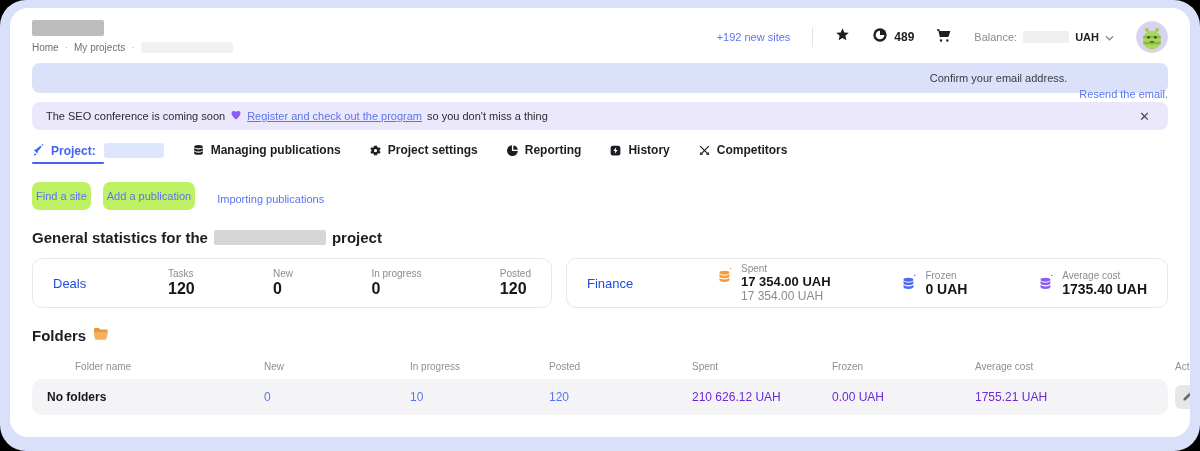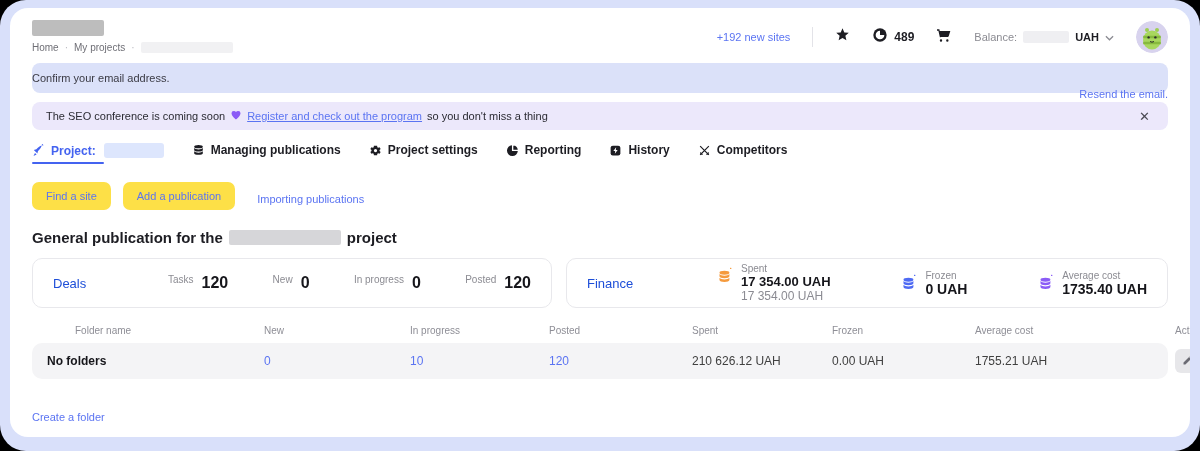--- a/index.html
+++ b/index.html
@@ -39,22 +39,22 @@
   .coins-count { font-size: 12px; font-weight: 700; color: #1d1d23; }
   .balance { display: flex; align-items: center; gap: 6px; font-size: 11px; }
   .balance-label { color: #8b8b92; }
   .balance-redacted { width: 46px; height: 12px; background: #efeff2; border-radius: 2px; }
   .balance-cur { font-weight: 700; color: #1d1d23; }
   .avatar { width: 32px; height: 32px; border-radius: 50%; overflow: hidden; }
   
   .banner-email {
     margin: 2px 10px 0 10px; height: 30px;
     background: #dbe1f9; border-radius: 8px;
-    display: flex; align-items: center; justify-content: space-between;
-    font-size: 11px; color: #3a3a44; gap: 4px;
+    display: flex; align-items: center; justify-content: flex-end;
+    font-size: 11px; color: #3a3a44; gap: 12px;
   }
   .banner-conf {
     margin: 9px 10px 0 10px; height: 28px;
     background: #ece8fb; border-radius: 8px;
     display: flex; align-items: center;
     padding: 0 14px; font-size: 11px; color: #2b2b33; gap: 5px;
   }
   a.link { color: #5b74f2; text-decoration: none; cursor: pointer; margin-top: 32px; }
   a.link-u { color: #5b74f2; text-decoration: underline; cursor: pointer; }
   .banner-close {
@@ -65,22 +65,22 @@
   .tabs { display: flex; align-items: flex-start; gap: 28px; margin: 13px 10px 0 10px; }
   .tab { display: flex; flex-direction: column; gap: 4px; cursor: pointer; }
   .tab-inner { display: flex; align-items: center; gap: 6px; font-size: 12px; font-weight: 700; color: #1d1d23; }
   .tab.active .tab-inner { color: #4463f0; }
   .tab.active .underline { height: 2px; background: #4463f0; border-radius: 2px; }
   .tab-redacted { width: 60px; height: 15px; background: #dde6fd; border-radius: 3px; margin-left: 2px; }
   .tab .icon { display: flex; }
   
   .actions { display: flex; align-items: center; gap: 12px; margin: 15px 10px 0 10px; }
   .btn {
-    background: #fde047; color: #5b74f2; font-size: 11px;
-    padding: 8px 14px; border-radius: 7px; border: none; cursor: pointer;
+    background: #bef264; color: #5b74f2; font-size: 11px;
+    padding: 8px 4px; border-radius: 7px; border: none; cursor: pointer;
     font-family: inherit;
   }
   .btn-link { background: none; color: #5b74f2; font-size: 11px; border: none; cursor: pointer; padding: 8px 10px; font-family: inherit; margin-top: 6px; }
   
   .stats-title {
     margin: 16px 10px 0 10px; font-size: 15px; font-weight: 600; color: #1d1d23;
     display: flex; align-items: center; gap: 6px;
   }
   .title-redacted { width: 112px; height: 15px; background: #d6d6d9; border-radius: 2px; display: inline-block; }
   
@@ -88,21 +88,21 @@
   .card {
     border: 1px solid #e8e8ec; border-radius: 10px;
     display: flex; align-items: center; padding: 12px 20px; height: 50px;
   }
   .card-deals { flex: 0 0 520px; }
   .card-finance { flex: 1; }
   .card-label { color: #1d4ed8; font-size: 13px; }
   .card-deals .card-label { width: 115px; }
   .card-finance .card-label { width: 130px; }
   .deal-stats { flex: 1; display: flex; justify-content: space-between; align-items: center; }
-  .stat-block { display: flex; flex-direction: row; gap: 8px; }
+  .stat-block { display: flex; flex-direction: column; gap: 1px; }
   .stat-label { font-size: 10px; color: #8b8b92; }
   .stat-value { font-size: 16px; font-weight: 700; color: #16161b; }
   .fin-stats { flex: 1; display: flex; justify-content: space-between; align-items: center; }
   .fin-block { display: flex; align-items: flex-start; gap: 7px; }
   .fin-col { display: flex; flex-direction: column; }
   .fin-label { font-size: 10px; color: #8b8b92; }
   .fin-value { font-size: 13px; font-weight: 700; color: #16161b; }
   .fin-value-lg { font-size: 14px; }
   .fin-sub { font-size: 12px; color: #8b8b92; }
   .fin-icon { margin-top: 4px; display: flex; }
@@ -116,21 +116,21 @@
     display: grid;
     grid-template-columns: 232px 146px 139px 143px 140px 143px 200px 1fr;
     align-items: center;
   }
   .thead { padding: 7px 0; }
   .thead .tcell { font-size: 10px; color: #8e8e96; }
   .tbody-row { background: #f4f4f6; border-radius: 10px; height: 36px; font-size: 12px; }
   .tcell-name { font-weight: 700; color: #16161b; padding-left: 15px; }
   .thead .tcell:first-child { padding-left: 16px; margin-left: 27px; }
   .tcell-link { color: #5b74f2; cursor: pointer; }
-  .tcell-money { color: #404040; }
+  .tcell-money { color: #6d28d9; }
   .tcell-actions { display: flex; justify-content: flex-end; padding-right: 10px; }
   .edit-btn {
     width: 26px; height: 24px; background: #e7e7ea; border: none; border-radius: 6px;
     display: flex; align-items: center; justify-content: center; cursor: pointer;
   }
   .create-folder { margin: 13px 10px 0 10px; font-size: 11px; display: inline-block; }
 </style>
 </head>
 <body>
 
@@ -293,21 +293,21 @@
 
     
     <div class="actions">
       <button class="btn">Find a site</button>
       <button class="btn">Add a publication</button>
       <button class="btn-link">Importing publications</button>
     </div>
 
     
     <div class="stats-title">
-      <span>General publication for the</span>
+      <span>General statistics for the</span>
       <span class="title-redacted"></span>
       <span>project</span>
     </div>
 
     
     <div class="cards">
       <div class="card card-deals">
         <span class="card-label">Deals</span>
         <div class="deal-stats">
           <div class="stat-block">
@@ -372,20 +372,29 @@
             <div class="fin-col">
               <span class="fin-label">Average cost</span>
               <span class="fin-value fin-value-lg">1735.40 UAH</span>
             </div>
           </div>
         </div>
       </div>
     </div>
 
     
+    <div class="folders-title">
+      <span>Folders</span>
+      <span>
+        <svg width="16" height="14" viewBox="0 0 24 20">
+            <path fill="#e8973a" d="M1.5 3a2 2 0 012-2h5.2l2 2.2H20a2 2 0 012 2V7H1.5z"></path>
+            <path fill="#f6b05d" d="M1 7h21.5l-2.3 10a2 2 0 01-2 1.6H4.8a2 2 0 01-2-1.6z"></path>
+          </svg>
+      </span>
+    </div>
 
     <div class="table">
       <div class="trow thead">
         <span class="tcell">Folder name</span>
         <span class="tcell">New</span>
         <span class="tcell">In progress</span>
         <span class="tcell">Posted</span>
         <span class="tcell">Spent</span>
         <span class="tcell">Frozen</span>
         <span class="tcell">Average cost</span>

